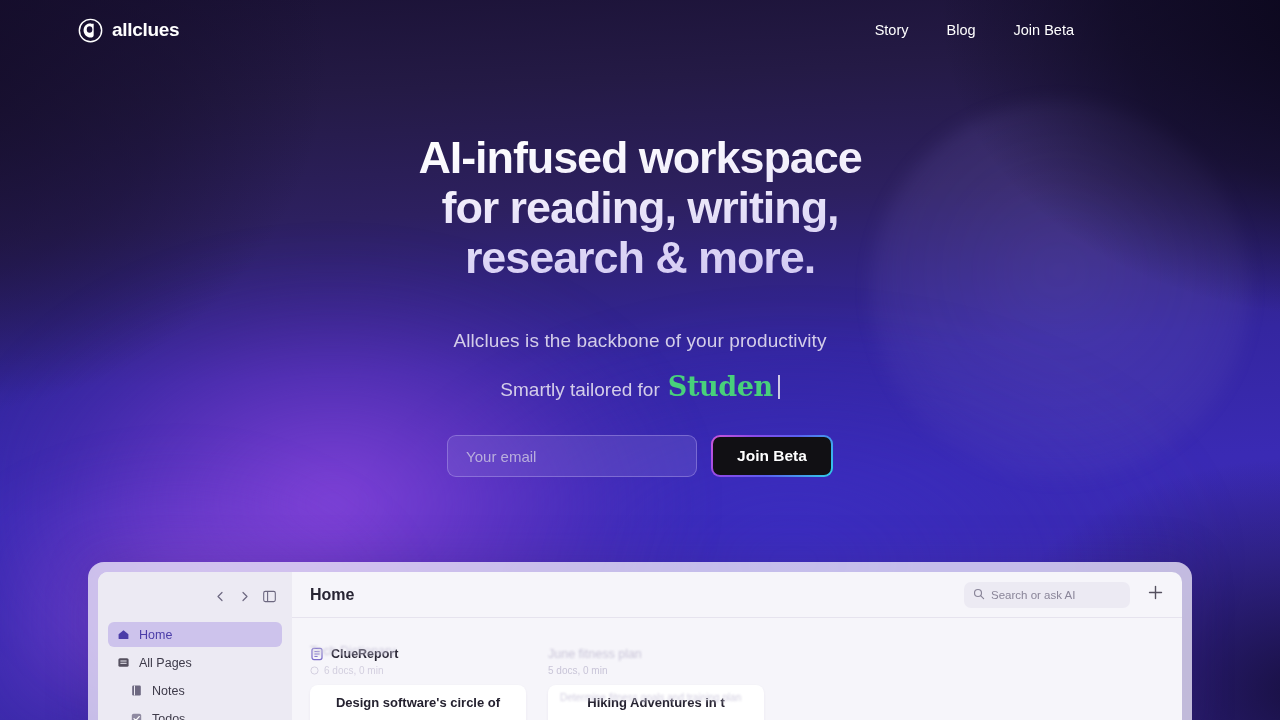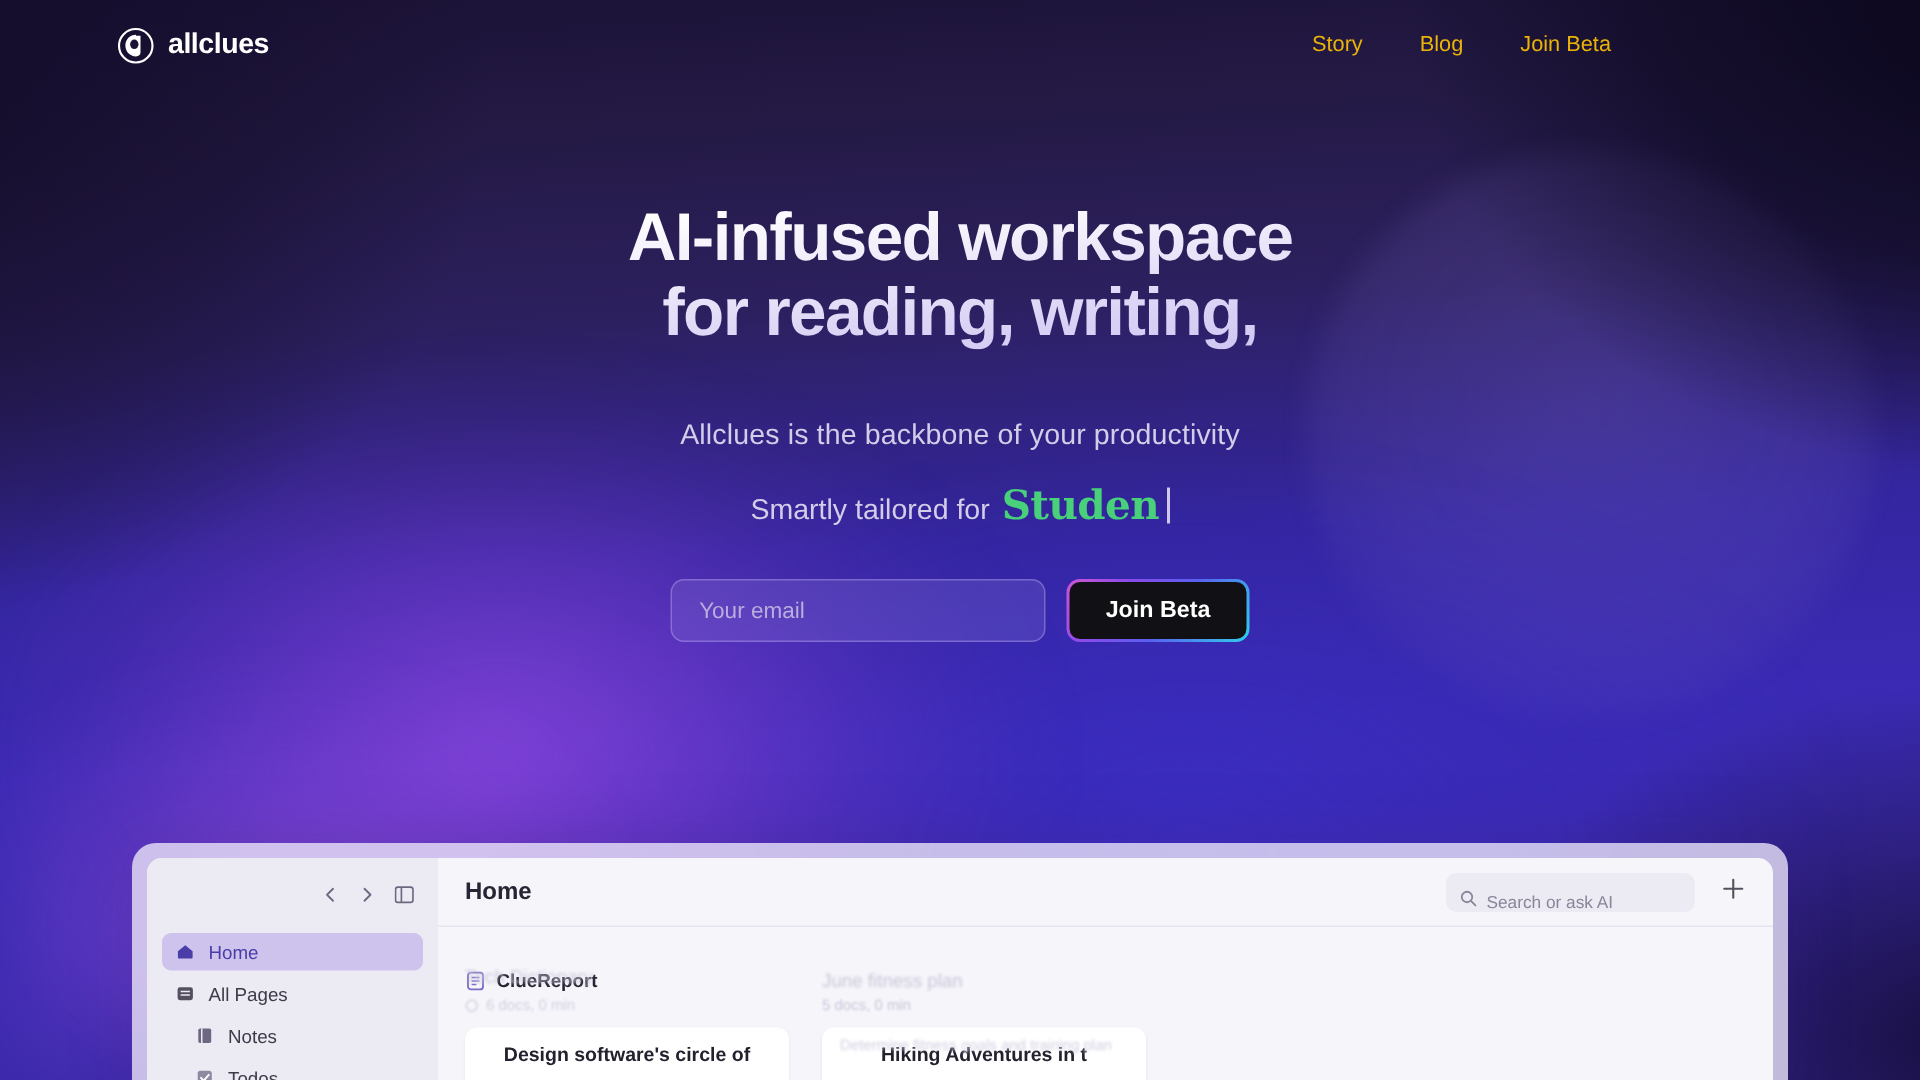--- a/index.html
+++ b/index.html
@@ -103,21 +103,21 @@
     z-index: 20;
   }
   .brand { display: flex; align-items: center; gap: 9px; }
   .brand-mark { width: 25px; height: 25px; display: block; }
   .brand-name {
     color: #fff; font-size: 19px; font-weight: bold;
     letter-spacing: -0.3px;
   }
   .nav { display: flex; align-items: center; gap: 38px; }
   .nav-link {
-    color: #eab308; font-size: 14.5px; text-decoration: none;
+    color: #ffffff; font-size: 14.5px; text-decoration: none;
     cursor: pointer; white-space: nowrap;
   }
 
   
   #hero {
     position: absolute; top: 0; left: 0;
     width: 1280px; height: 560px;
     display: flex; flex-direction: column; align-items: center;
     z-index: 15;
   }
@@ -255,21 +255,21 @@
     display: flex; align-items: center;
     padding: 0 14px 0 18px;
     border-bottom: 1px solid #e6e3ee;
     gap: 12px;
   }
   .app-title { font-size: 16px; font-weight: bold; color: #272433; flex: 1; }
   .search-box {
     width: 166px; height: 26px;
     background: #eceaf3;
     border-radius: 7px;
-    display: flex; align-items: flex-end; gap: 6px;
+    display: flex; align-items: center; gap: 6px;
     padding: 0 9px;
     font-size: 11.5px; color: #8a8599;
     cursor: pointer;
   }
   .plus-btn {
     width: 26px; height: 26px;
     display: flex; align-items: center; justify-content: center;
     color: #55505f; cursor: pointer;
   }
 
@@ -338,20 +338,21 @@
       <a class="nav-link">Story</a>
       <a class="nav-link">Blog</a>
       <a class="nav-link">Join Beta</a>
     </div>
   </div>
 
   <div id="hero">
     <h1 class="headline">
       <span>AI-infused workspace</span>
       <span>for reading, writing,</span>
+      <span>research &amp; more.</span>
     </h1>
 
     <div class="sub1">Allclues is the backbone of your productivity</div>
 
     <div class="sub2">
       <span>Smartly tailored for</span>
       <span class="typed-word">Studen</span>
       <span class="caret"></span>
     </div>
 

